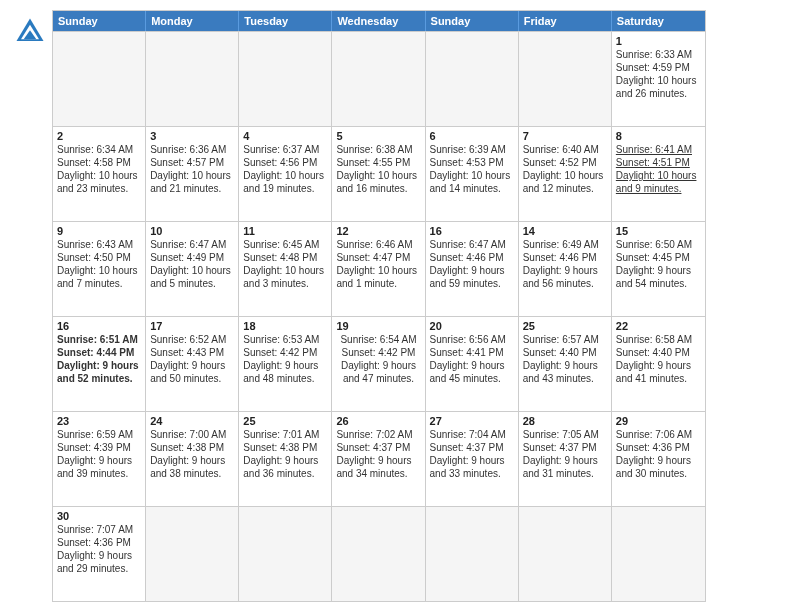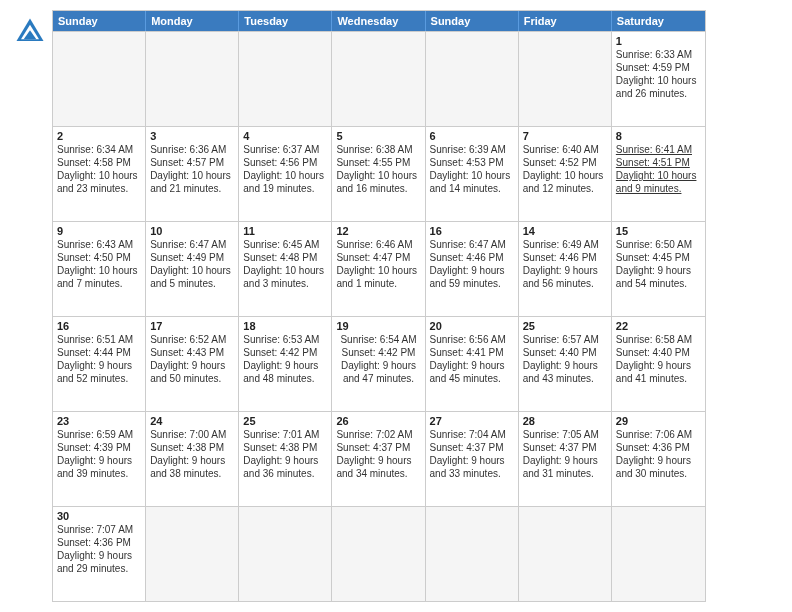--- a/index.html
+++ b/index.html
@@ -248,21 +248,21 @@
           <div class="cal-cell">
             <span class="day-number">15</span>
             <div class="day-info" style="white-space: pre-line;">Sunrise: 6:50 AM
 Sunset: 4:45 PM
 Daylight: 9 hours and 54 minutes.</div>
           </div>
         </div>
         <div class="cal-row">
           <div class="cal-cell">
             <span class="day-number">16</span>
-            <div class="day-info" style="white-space: pre-line;">Sunrise: 6:51 AM
+            <div class="day-info" style="white-space: pre-line; font-weight: bold;">Sunrise: 6:51 AM
 Sunset: 4:44 PM
 Daylight: 9 hours and 52 minutes.</div>
           </div>
           <div class="cal-cell">
             <span class="day-number">17</span>
             <div class="day-info" style="white-space: pre-line;">Sunrise: 6:52 AM
 Sunset: 4:43 PM
 Daylight: 9 hours and 50 minutes.</div>
           </div>
           <div class="cal-cell">

